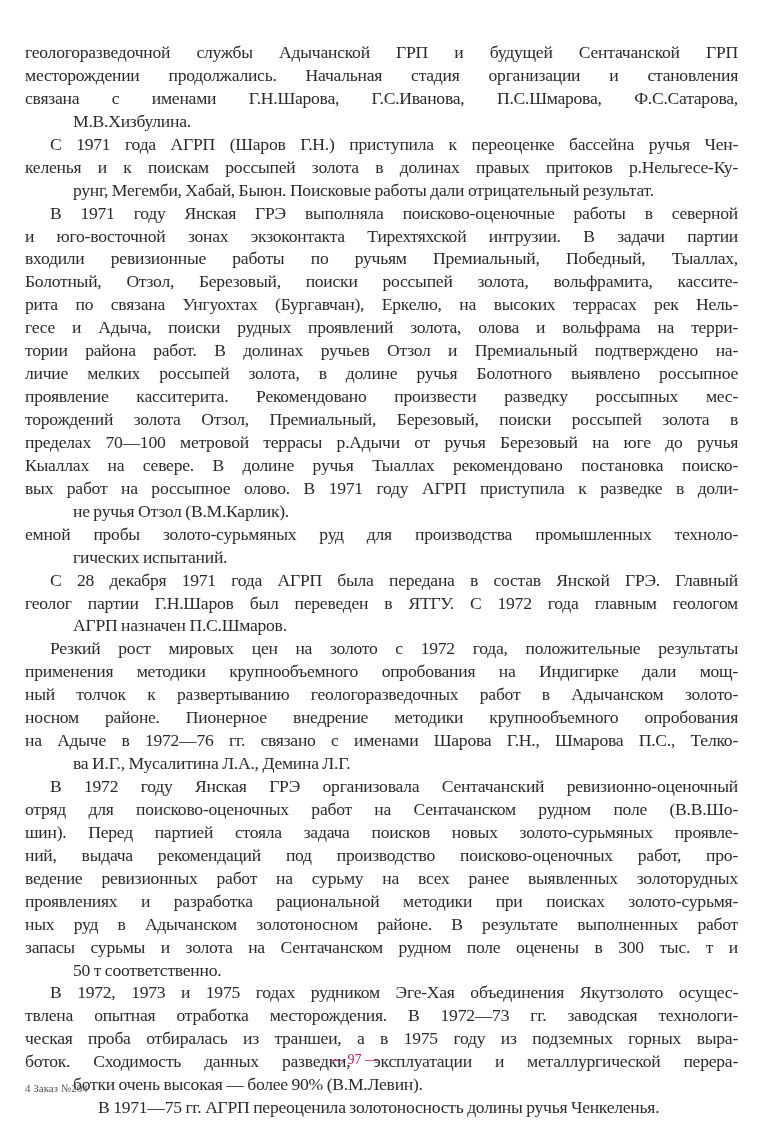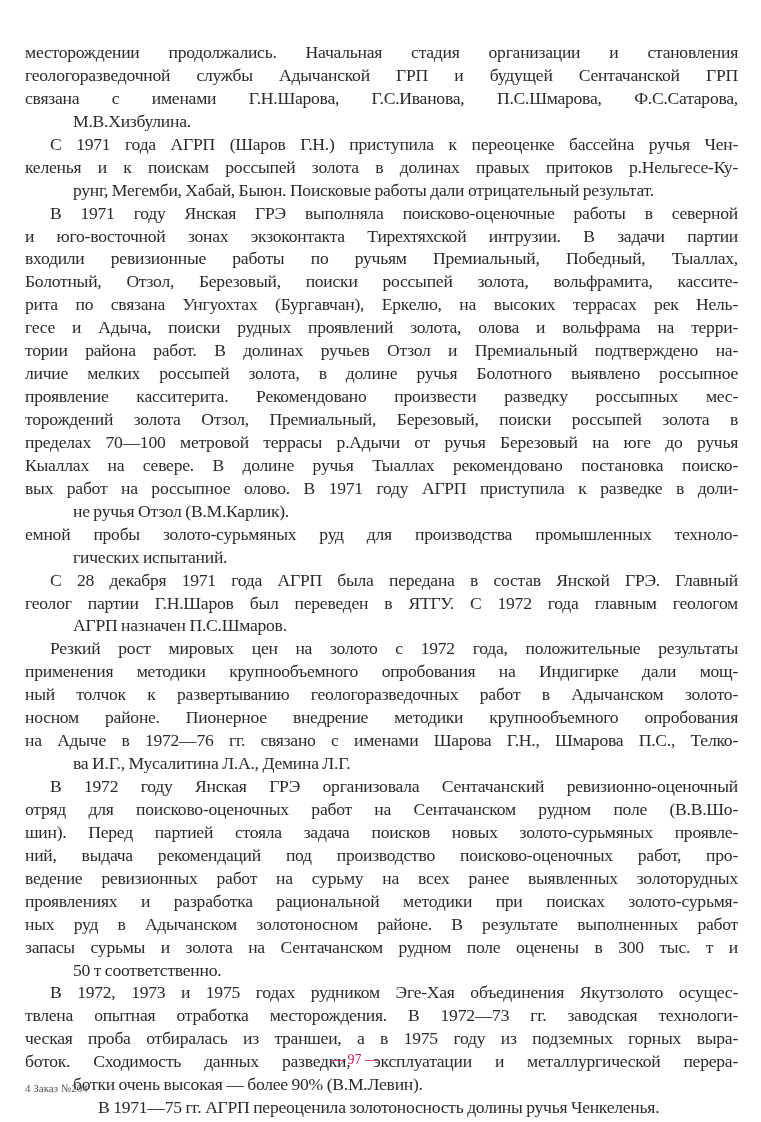--- a/index.html
+++ b/index.html
@@ -23,22 +23,22 @@
   .page-number {
     position: absolute; left: 330px; top: 1052px; font-size: 14px; color: #be185d;
     font-family: "Liberation Serif", serif;
   }
 </style>
 </head>
 <body>
 
 <div class="page" id="page-body">
     <div>
+      <div class="line">геологоразведочной службы Адычанской ГРП и будущей Сентачанской ГРП</div>
       <div class="line">месторождении продолжались. Начальная стадия организации и становления</div>
-      <div class="line">геологоразведочной службы Адычанской ГРП и будущей Сентачанской ГРП</div>
       <div class="line">связана с именами Г.Н.Шарова, Г.С.Иванова, П.С.Шмарова, Ф.С.Сатарова,</div>
       <div class="line last">М.В.Хизбулина.</div>
     </div>
     <div>
       <div class="line indent">С 1971 года АГРП (Шаров Г.Н.) приступила к переоценке бассейна ручья Чен-</div>
       <div class="line">келенья и к поискам россыпей золота в долинах правых притоков р.Нельгесе-Ку-</div>
       <div class="line last">рунг, Мегемби, Хабай, Быюн. Поисковые работы дали отрицательный результат.</div>
     </div>
     <div>
       <div class="line indent">В 1971 году Янская ГРЭ выполняла поисково-оценочные работы в северной</div>

